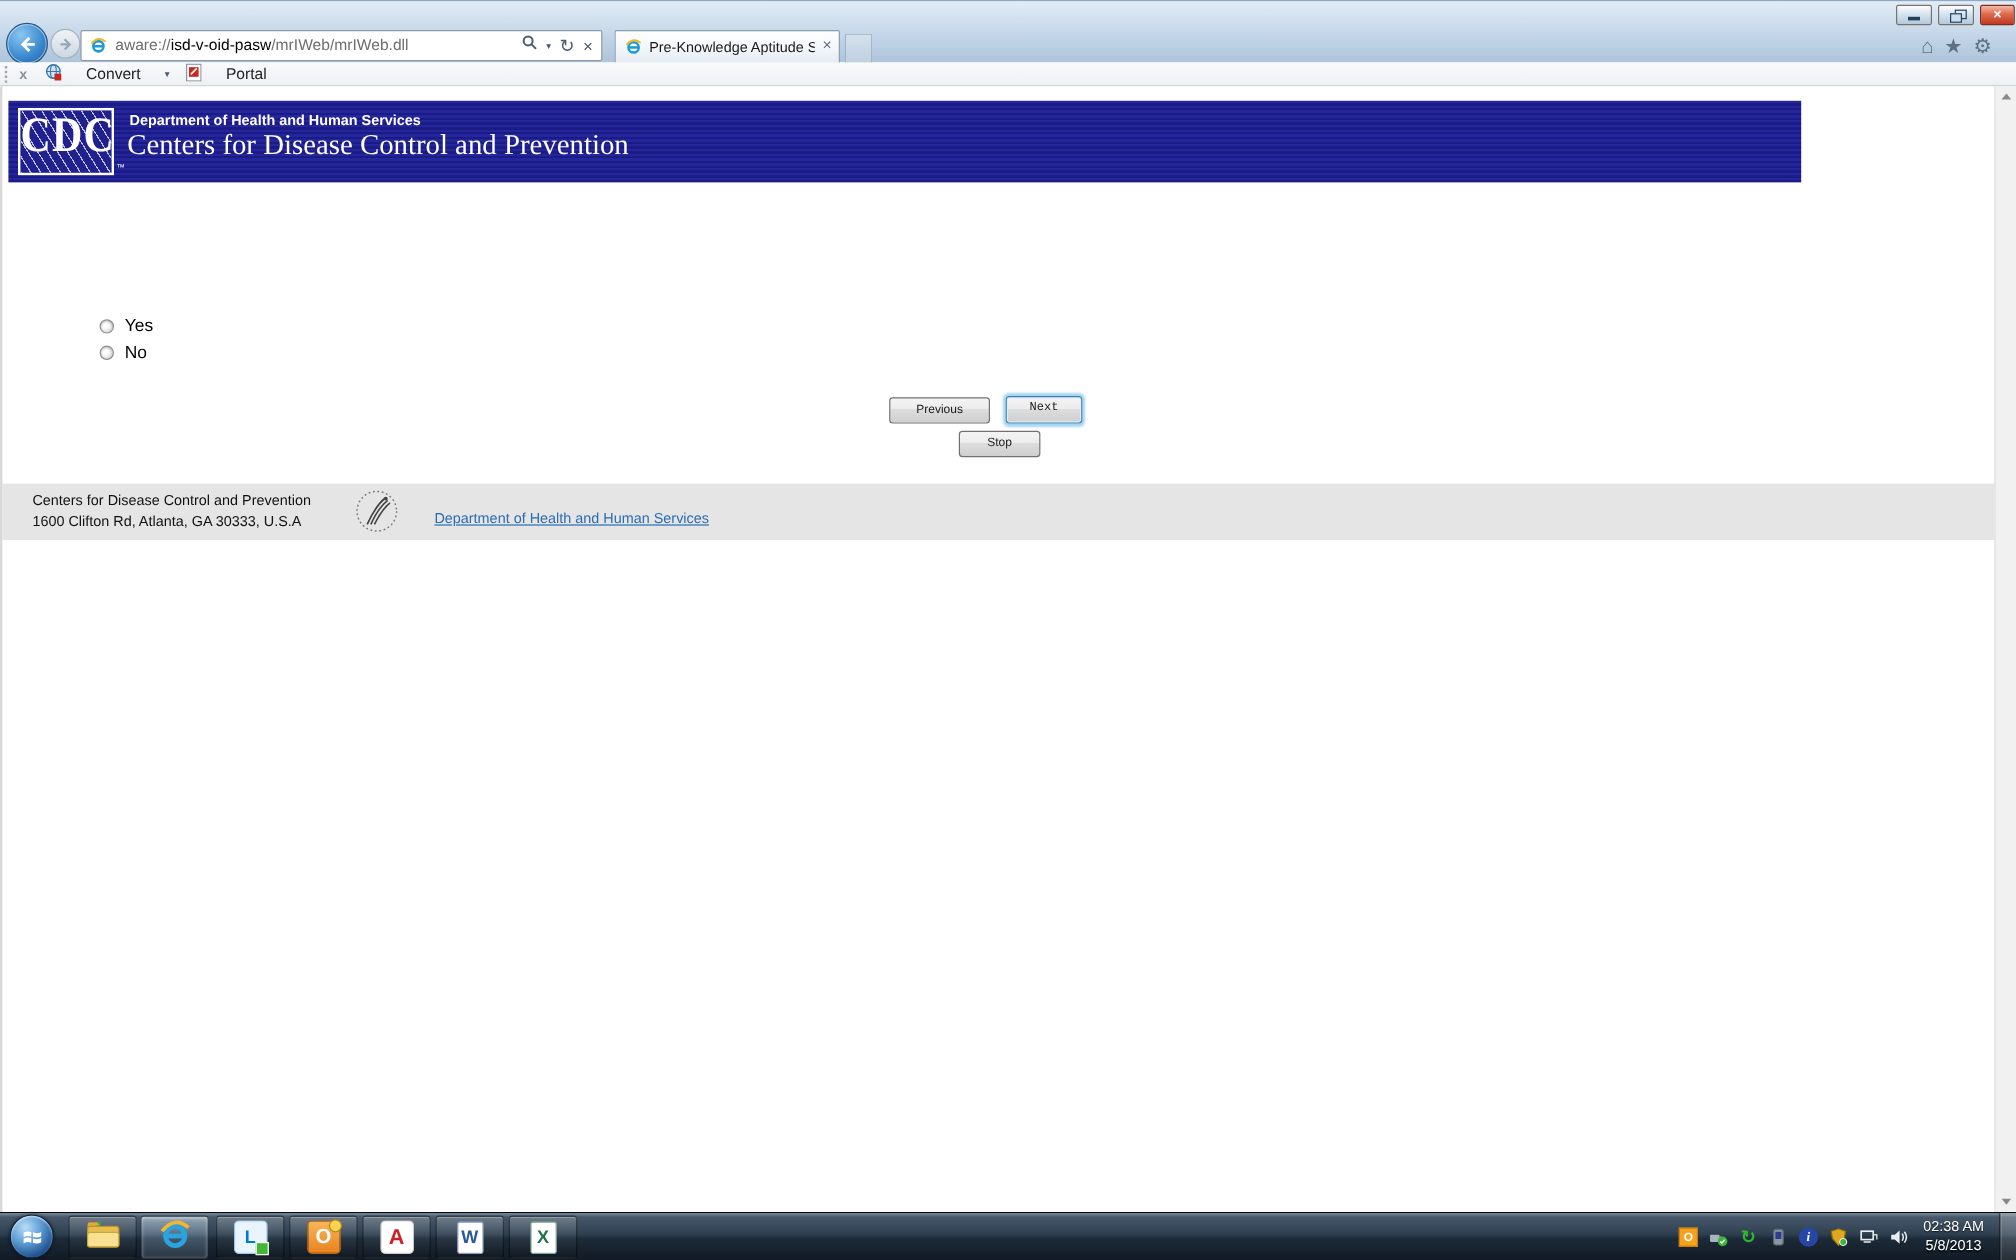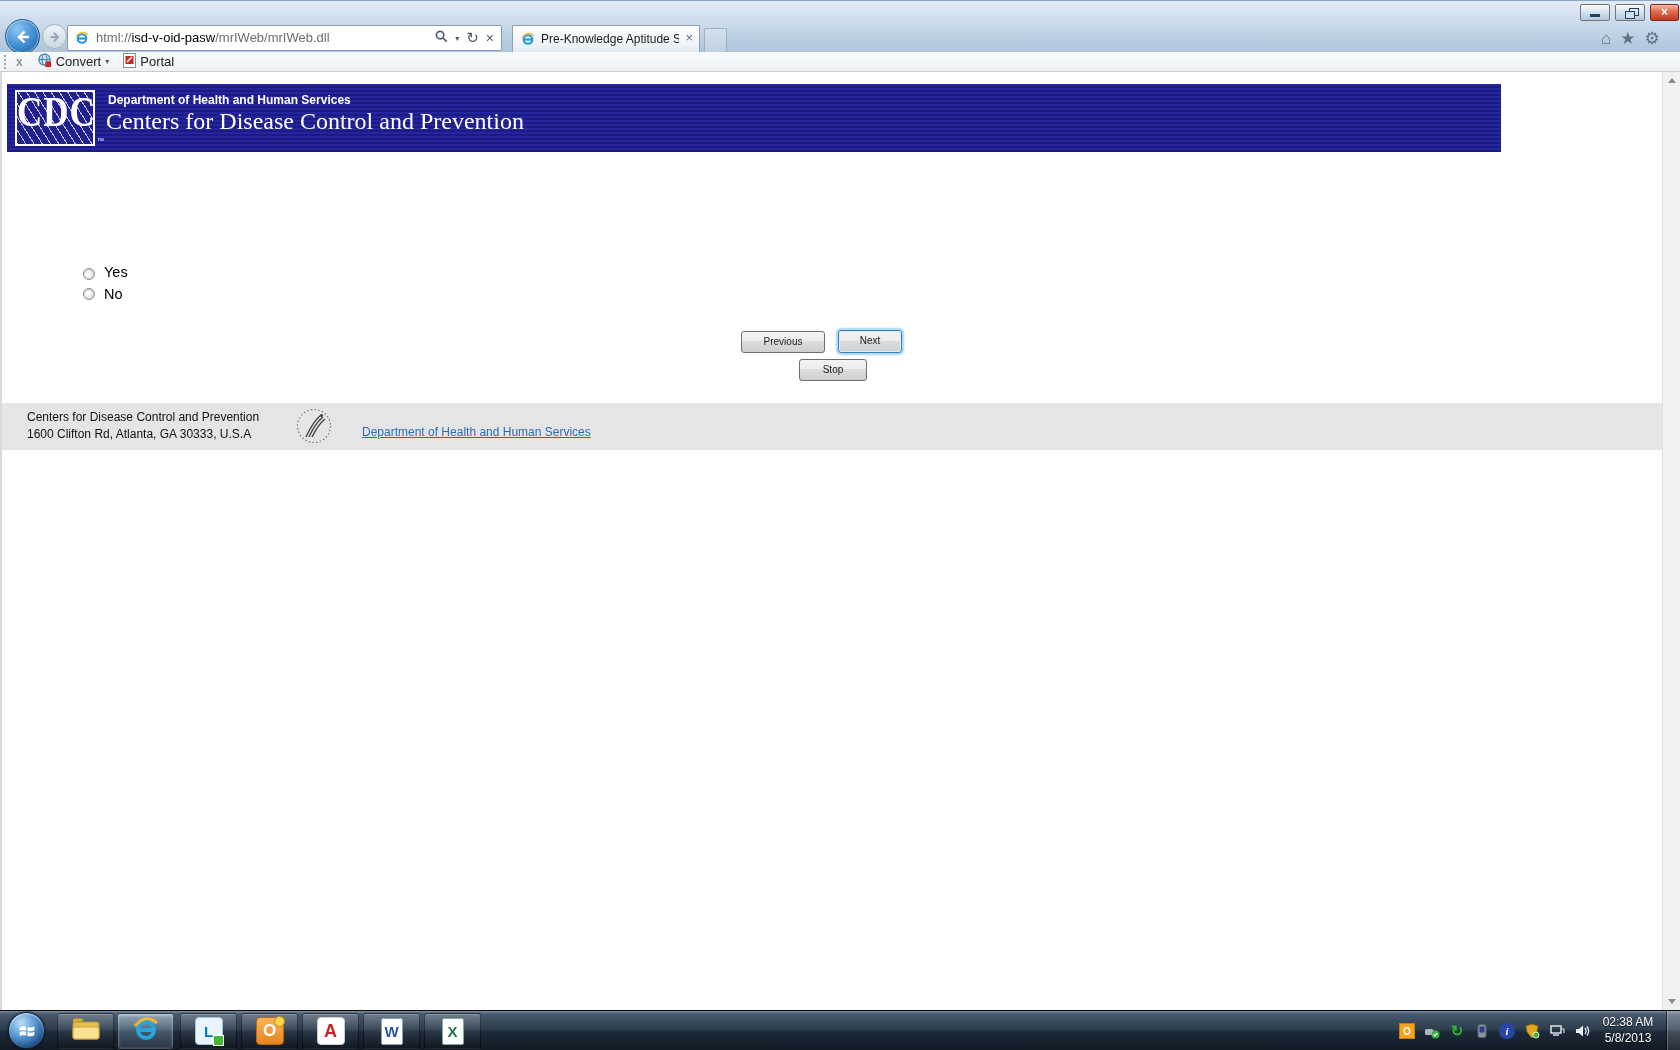--- a/index.html
+++ b/index.html
@@ -41,47 +41,47 @@
   .tab-close{position:absolute;right:6px;top:4px;font-size:13px;color:#5d6d7d;}
   .tab-stub{position:absolute;left:704px;top:27px;width:23px;height:25px;border-radius:2px 2px 0 0;
             background:linear-gradient(#d4e0ec,#bfd0e0);border:1px solid #9fb2c5;border-bottom:none;box-sizing:border-box;}
   .chrome-icons{position:absolute;left:1601px;top:28px;display:flex;gap:9px;font-size:17px;color:#5f7183;line-height:20px;}
 
   
   .cmdbar{position:absolute;left:0;top:52px;width:1680px;height:20px;background:linear-gradient(#f8fafb,#eef1f4);
           border-bottom:1px solid #c6ccd2;box-sizing:border-box;display:flex;align-items:center;font-size:13px;color:#222;}
   .grip{width:0;height:14px;border-left:2px dotted #9aa7b4;margin-left:4px;}
   .cmd-x{margin-left:10px;color:#8a949e;font-size:12px;font-weight:bold;}
-  .cmd-item{display:flex;align-items:center;gap:4px;margin-left:14px;}
+  .cmd-item{display:flex;align-items:center;gap:20px;margin-left:14px;}
 
   
   .content{position:absolute;left:0;top:72px;width:1662px;height:938px;background:#fff;border-left:2px solid #d9d9d9;box-sizing:border-box;}
   .banner{position:absolute;left:5px;top:12px;width:1494px;height:68px;
           background:repeating-linear-gradient(180deg,#26269c 0 2px,#1b1b86 2px 4px);}
   .cdc-logo{position:absolute;left:8px;top:6px;width:76px;height:52px;border:2px solid #fff;background:#20208e;overflow:hidden;}
   .cdc-lines{position:absolute;inset:0;background:repeating-linear-gradient(58deg,rgba(255,255,255,.7) 0 1px,transparent 1px 7px);}
   .cdc-text{position:absolute;left:0;top:1px;width:100%;text-align:center;font-family:"Liberation Serif",serif;
             font-weight:bold;font-size:35px;color:#fff;transform:scaleY(1.18);letter-spacing:1px;}
   .cdc-tm{position:absolute;left:90px;top:53px;color:#fff;font-size:7px;}
   .dept{position:absolute;left:101px;top:9px;font-size:12px;font-weight:bold;color:#fff;}
   .org{position:absolute;left:99px;top:24px;font-family:"Liberation Serif",serif;font-size:24px;color:#fff;}
 
   .survey-title{position:absolute;left:0;top:117px;width:100%;text-align:center;font-size:17px;font-weight:bold;color:#000;}
   .question{position:absolute;left:43px;top:154px;font-size:14.5px;color:#000;}
   .vlink{color:#7d007d;text-decoration:underline;}
   .opt{position:absolute;left:81px;display:flex;align-items:center;gap:9px;font-size:14.5px;color:#000;}
-  .opt-yes{top:192px;align-items:flex-end;} .opt-no{top:214px;}
+  .opt-yes{top:192px;} .opt-no{top:214px;}
   .radio{width:12px;height:12px;border-radius:50%;border:1px solid #8f8f8f;box-sizing:border-box;
          background:radial-gradient(circle at 35% 35%,#fff 25%,#e2e2e2 70%,#c8c8c8);box-shadow:inset 0 1px 2px rgba(0,0,0,.25);}
   .btn{position:absolute;height:22px;border:1px solid #707070;border-radius:3px;box-sizing:border-box;
        background:linear-gradient(#f4f4f4,#ececec 45%,#dddddd 46%,#cfcfcf);
        font-size:10px;color:#1a1a1a;text-align:center;line-height:19px;}
   .btn-prev{left:739px;top:259px;width:84px;}
   .btn-next{left:836px;top:258px;width:64px;height:23px;border-color:#3c7fb1;
-            box-shadow:0 0 2px 2px #a5d6f3, inset 0 0 0 1px #dceefb;line-height:20px;}
+            box-shadow:0 0 2px 2px #a5d6f3, inset 0 0 0 1px #dceefb;line-height:20px;font-family:Liberation Mono, monospace;}
   .btn-stop{left:797px;top:287px;width:68px;}
 
   .footer{position:absolute;left:0;top:331px;width:1662px;height:47px;background:#e5e5e5;}
   .f1{position:absolute;left:25px;top:7px;font-size:12px;color:#111;}
   .f2{position:absolute;left:25px;top:24px;font-size:12px;color:#111;}
   .hhs-logo{position:absolute;left:292px;top:3px;}
   .f-link{position:absolute;left:360px;top:22px;font-size:12px;color:#2a6db5;text-decoration:underline;}
 
   
   .scrollbar{position:absolute;left:1662px;top:72px;width:18px;height:938px;background:#f1f1f1;border-left:1px solid #e0e0e0;box-sizing:border-box;}
@@ -156,21 +156,21 @@
     </div>
 
     <div class="addr">
       <span class="favicon">
         <svg width="16" height="16" viewBox="0 0 30 30">
             <circle cx="15" cy="16" r="8" fill="none" stroke="#1e9bd7" stroke-width="4"></circle>
             <rect x="7" y="14" width="16" height="4" fill="#1e9bd7"></rect>
             <path d="M4 12 Q15 -1 26 9" fill="none" stroke="#f3b62f" stroke-width="3"></path>
           </svg>
       </span>
-      <span class="url"><span>html://</span><span class="dom">isd-v-oid-pasw</span><span>/mrIWeb/mrIWeb.dll</span></span>
+      <span class="url"><span>aware://</span><span class="dom">isd-v-oid-pasw</span><span>/mrIWeb/mrIWeb.dll</span></span>
       <span class="addr-ctrl">
         <span><svg width="13" height="13" viewBox="0 0 14 14">
               <circle cx="5.5" cy="5.5" r="4" fill="none" stroke="#4a5c6e" stroke-width="1.8"></circle>
               <line x1="8.6" y1="8.6" x2="12.6" y2="12.6" stroke="#4a5c6e" stroke-width="1.8"></line>
             </svg></span>
         <span class="caret">▾</span>
         <span class="glyph15">↻</span>
         <span class="glyph14">×</span>
       </span>
     </div>

